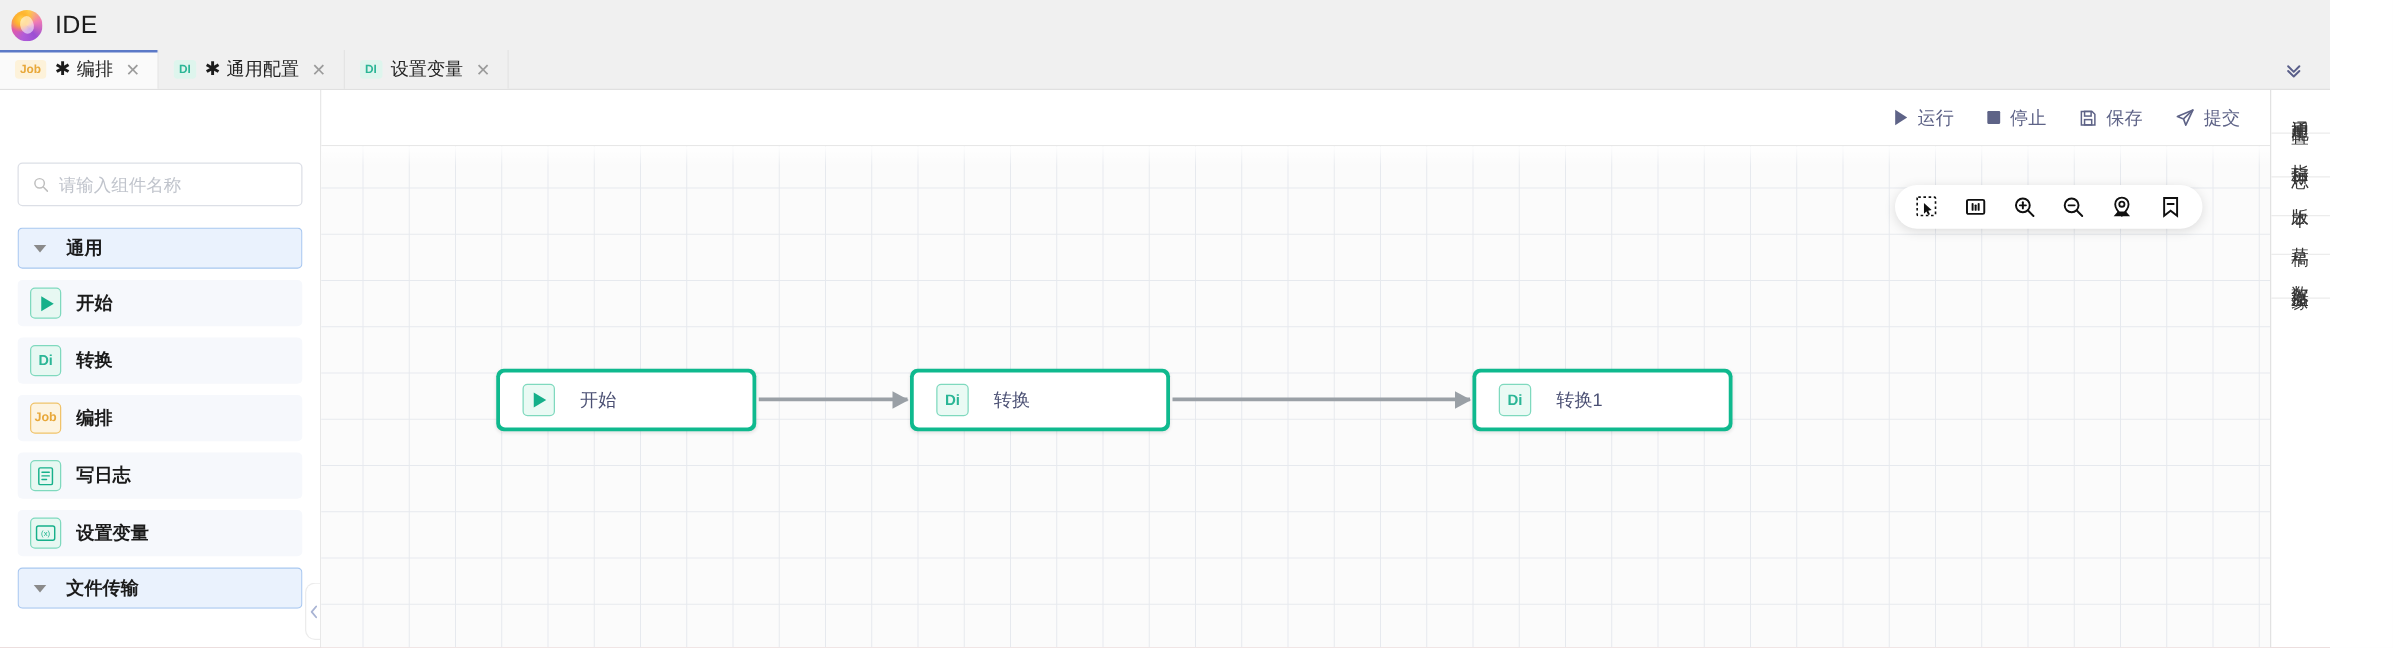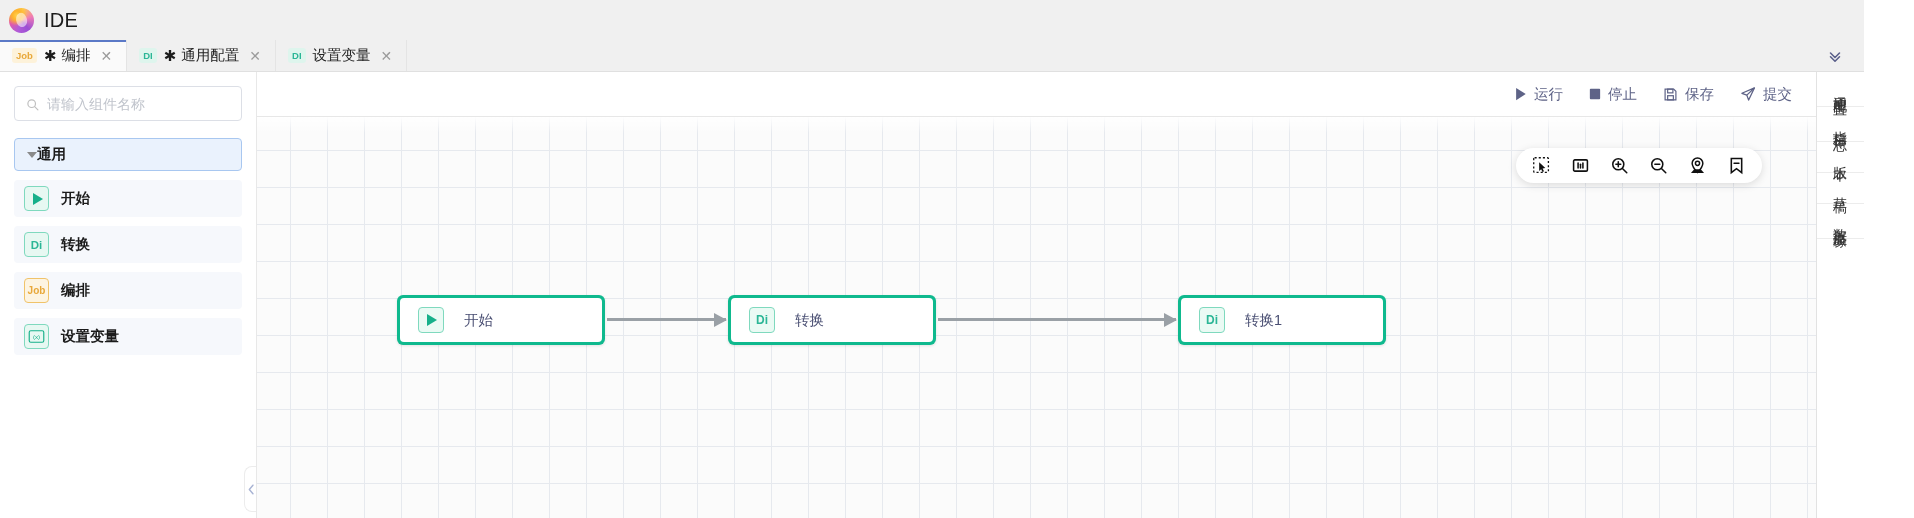--- a/index.html
+++ b/index.html
@@ -152,20 +152,21 @@
   .search-box {
     height: 35px;
     min-height: 35px;
     border: 1px solid #dcdfe6;
     border-radius: 4px;
     display: flex;
     align-items: center;
     gap: 8px;
     padding: 0 11px;
     background: #fff;
+    margin-top: 44px;
   }
   .search-box .mag {
     flex: none;
     width: 13px; height: 13px;
     color: #bfbfbf;
   }
   .search-input {
     border: none;
     outline: none;
     font-size: 14px;
@@ -185,21 +186,21 @@
   }
   .group-header {
     height: 33px;
     min-height: 33px;
     background: #eaf2fd;
     border: 1px solid #a8c7f0;
     border-radius: 4px;
     display: flex;
     align-items: center;
     padding-left: 12px;
-    gap: 0;
+    gap: 16px;
     cursor: pointer;
   }
   .caret {
     width: 0; height: 0;
     border-left: 5px solid transparent;
     border-right: 5px solid transparent;
     border-top: 6px solid #8a8a8a;
     flex: none;
   }
   .group-title {
@@ -501,27 +502,42 @@
           </div>
           <div class="comp-item">
             <span class="comp-icon di">Di</span>
             <span class="comp-label">转换</span>
           </div>
           <div class="comp-item">
             <span class="comp-icon job">Job</span>
             <span class="comp-label">编排</span>
           </div>
           <div class="comp-item">
+            <span class="comp-icon doc">
+              <svg width="15" height="16" viewBox="0 0 20 22" fill="none" stroke="#16b08a" stroke-width="1.6">
+                <rect x="2.5" y="1.8" width="15" height="18.4" rx="1.6"></rect>
+                <line x1="6" y1="6.6" x2="14" y2="6.6" stroke-linecap="round"></line>
+                <line x1="6" y1="10.6" x2="14" y2="10.6" stroke-linecap="round"></line>
+                <line x1="6" y1="14.6" x2="11" y2="14.6" stroke-linecap="round"></line>
+              </svg>
+            </span>
+            <span class="comp-label">写日志</span>
+          </div>
+          <div class="comp-item">
             <span class="comp-icon var">
               <svg width="17" height="15" viewBox="0 0 22 18" fill="none" stroke="#16b08a" stroke-width="1.5">
                 <rect x="1.6" y="1.6" width="18.8" height="14.8" rx="2"></rect>
                 <text x="11" y="12.4" font-size="8" fill="#16b08a" stroke="none" text-anchor="middle" font-family="Liberation Sans, sans-serif">(x)</text>
               </svg>
             </span>
             <span class="comp-label">设置变量</span>
+          </div>
+          <div class="group-header">
+            <span class="caret"></span>
+            <span class="group-title">文件传输</span>
           </div>
         </div>
 
       <div class="collapse-handle">
         <svg width="9" height="13" viewBox="0 0 12 18" fill="none" stroke="#a9b4d4" stroke-width="2" stroke-linecap="round" stroke-linejoin="round">
           <polyline points="8,3 3,9 8,15"></polyline>
         </svg>
       </div>
     </div>
 

